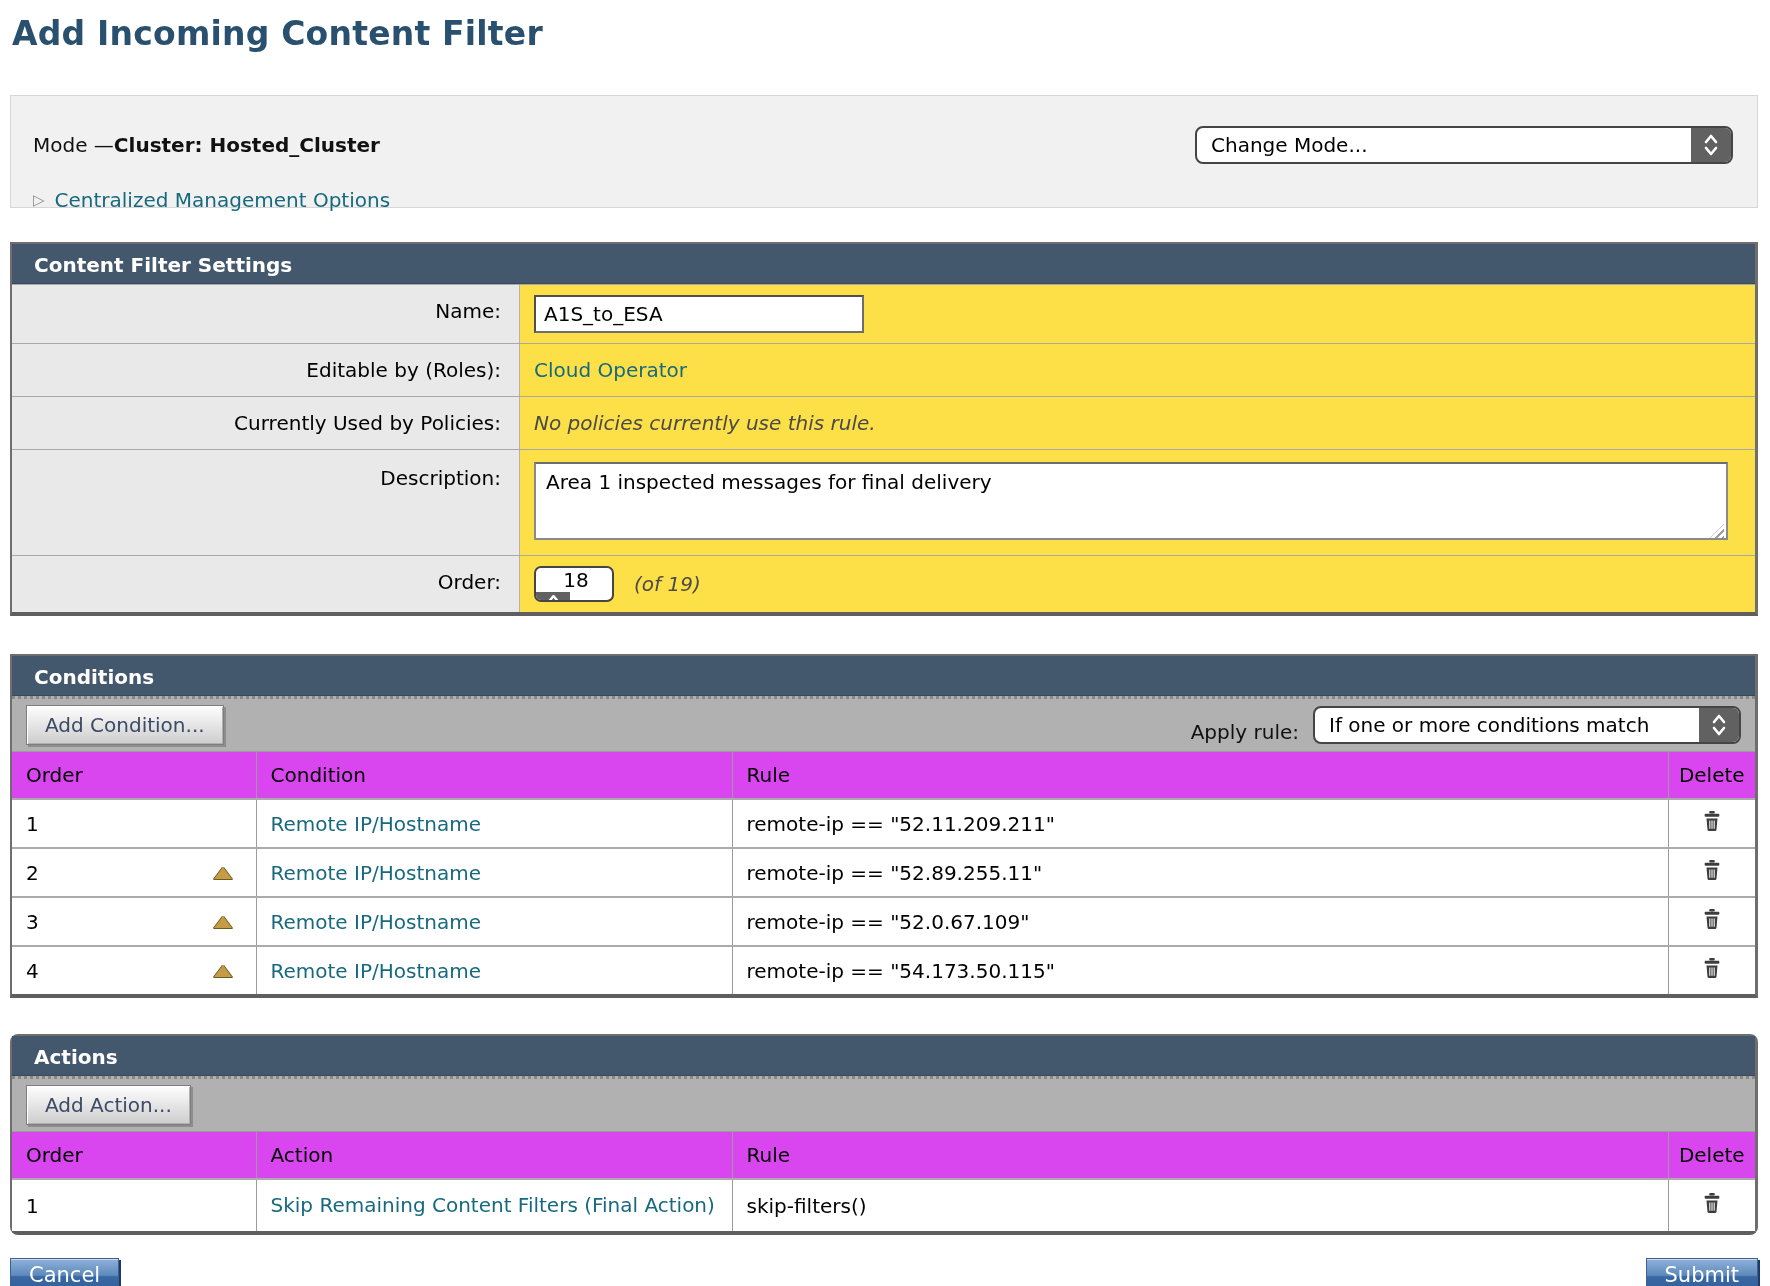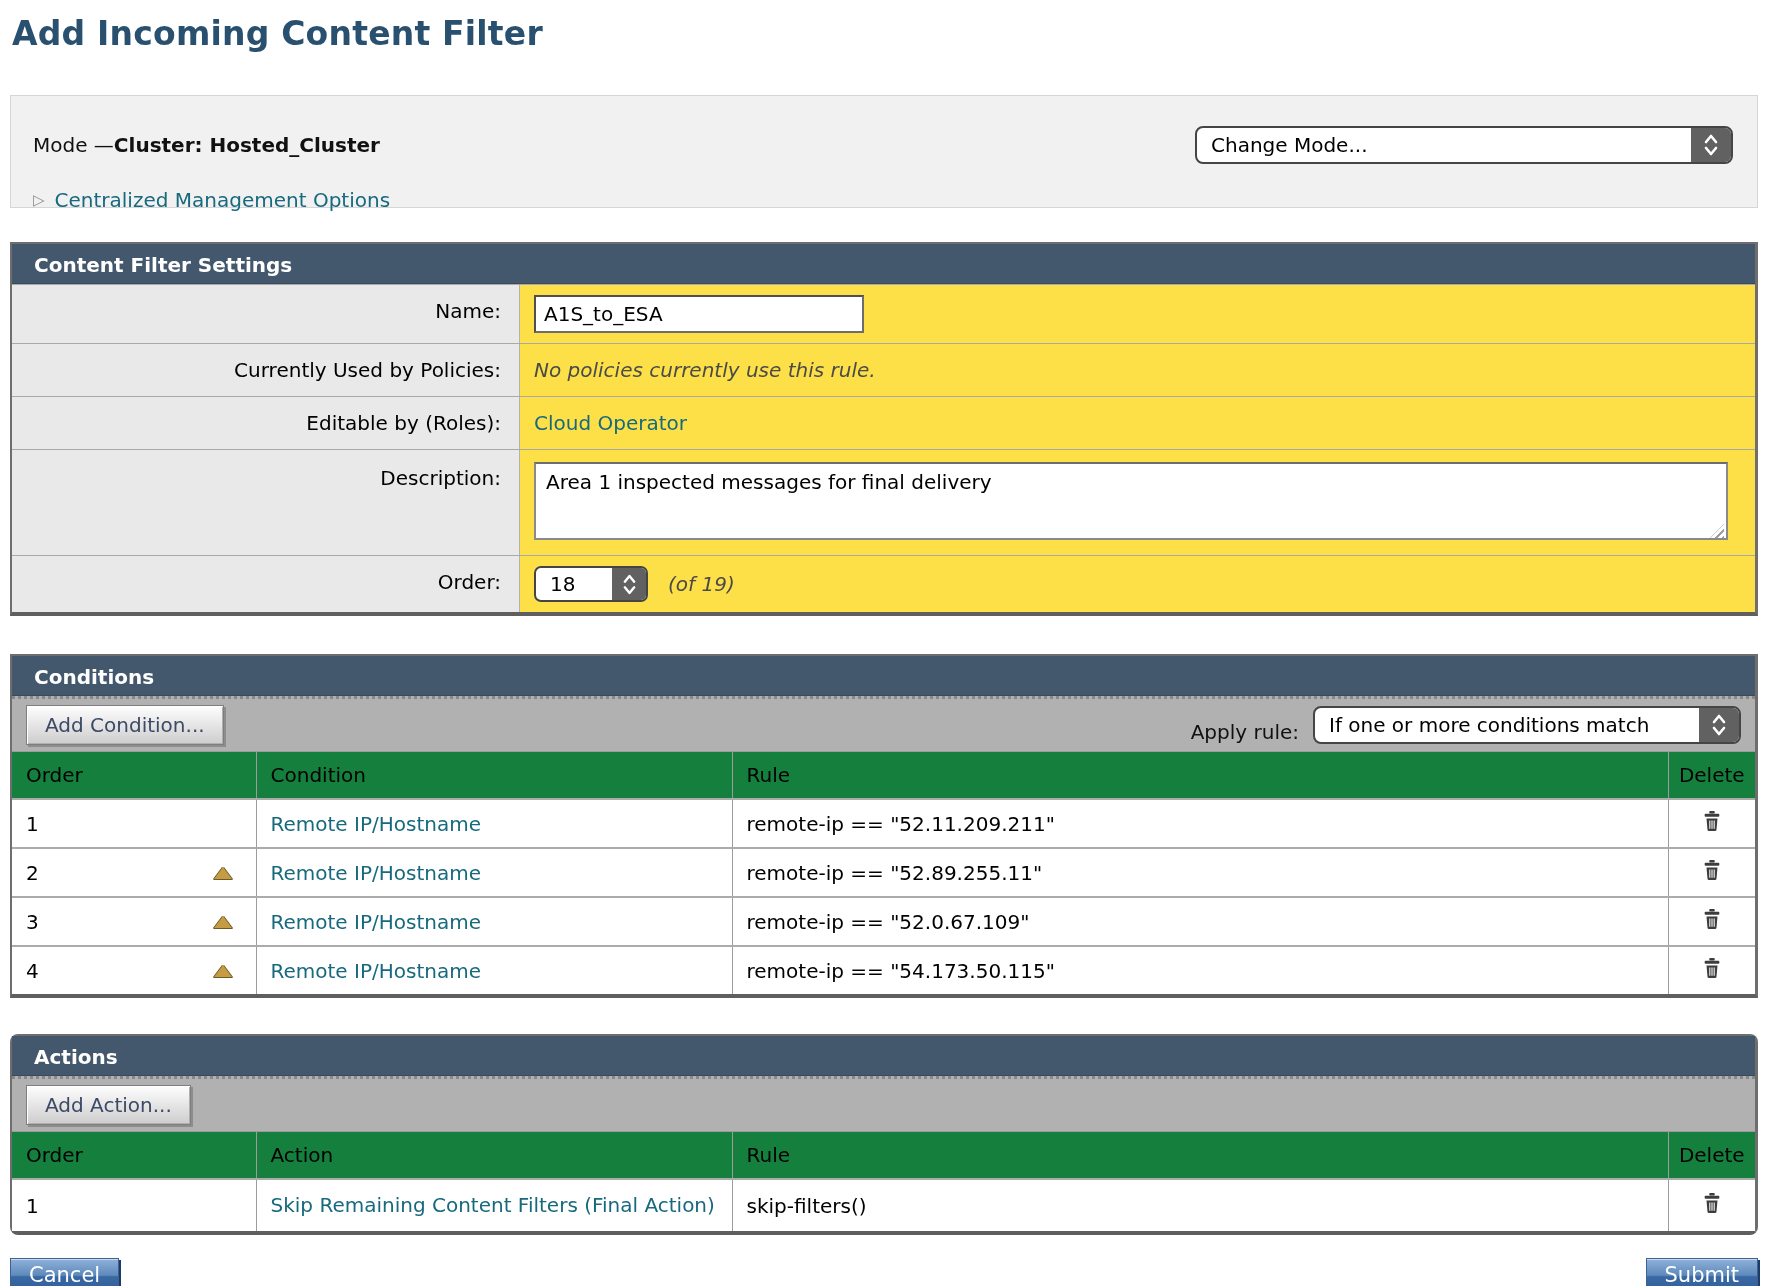--- a/index.html
+++ b/index.html
@@ -42,21 +42,21 @@
   }
   .mac-select-text { font-size: 20px; color: #000; padding: 0 10px 0 14px; white-space: nowrap; }
   .mac-stepper {
     background: #616161; align-self: stretch; width: 40px;
     display: flex; align-items: center; justify-content: center;
   }
   .mac-select.small { height: 36px; border-radius: 7px; }
   .mac-select.small .mac-stepper { width: 34px; }
   .sel-change-mode { width: 538px; margin-left: auto; }
   .sel-apply-rule { width: 428px; }
-  .sel-order { width: 114px; }
+  .sel-order { width: 80px; flex-direction: column; }
 
   
   .panel {
     border: 2px solid #6e6e6e;
     border-right-width: 3px;
     border-bottom: 4px solid #5f5f5f;
     background: #fff;
   }
   .panel-settings { margin-top: 34px; }
   .panel-conditions { margin-top: 38px; }
@@ -108,21 +108,21 @@
     box-shadow: inset 1px 1px 0 #fff, inset -1px -1px 0 #b0b0b0, 2px 2px 0 #8d8d8d;
     padding: 7px 18px; cursor: pointer; white-space: nowrap;
   }
   .apply-rule { margin-left: auto; display: flex; align-items: flex-end; gap: 14px; }
   .apply-rule-label { font-size: 20px; color: #111; }
 
   
   table.data { width: 100%; border-collapse: collapse; table-layout: fixed; }
   table.data th, table.data td { font-size: 20px; text-align: left; vertical-align: middle; }
   table.data th {
-    background: #15803d; font-weight: normal; color: #000;
+    background: #d946ef; font-weight: normal; color: #000;
     padding: 11px 14px; border-bottom: 1px solid #8f8f8f; border-top: 1px solid #9c9c9c;
   }
   table.data td { background: #fff; padding: 10px 14px; border-top: 2px solid #ababab; }
   table.data tr > *:not(:last-child) { border-right: 1px solid #9c9c9c; }
   table.data th.del, table.data td.del { text-align: center; padding-left: 6px; padding-right: 6px; }
   .order-cell { display: flex; align-items: center; justify-content: space-between; padding-right: 10px; }
   .move-up {
     width: 0; height: 0;
     border-left: 9px solid transparent; border-right: 9px solid transparent;
     border-bottom: 12px solid #c59b43;
@@ -185,30 +185,30 @@
     <div class="panel-header">Content Filter Settings</div>
 
     <div class="srow">
       <div class="slabel">Name:</div>
       <div class="svalue">
         <input class="name-input" type="text" value="A1S_to_ESA" style="">
       </div>
     </div>
 
     <div class="srow">
+      <div class="slabel">Editable by (Roles):</div>
+      <div class="svalue">
+          <a class="teal-link" style="font-size:20px">Cloud Operator</a>
+        </div>
+    </div>
+
+    <div class="srow">
       <div class="slabel">Currently Used by Policies:</div>
       <div class="svalue">
           <span class="italic-note">No policies currently use this rule.</span>
-        </div>
-    </div>
-
-    <div class="srow">
-      <div class="slabel">Editable by (Roles):</div>
-      <div class="svalue">
-          <a class="teal-link" style="font-size:20px">Cloud Operator</a>
         </div>
     </div>
 
     <div class="srow">
       <div class="slabel" style="padding-top:16px">Description:</div>
       <div class="svalue top" style="padding-top:12px; padding-bottom:10px">
         <span class="desc-wrap">
           <textarea class="desc-area" style="">Area 1 inspected messages for final delivery</textarea>
           <span class="resize-grip"></span>
         </span>

